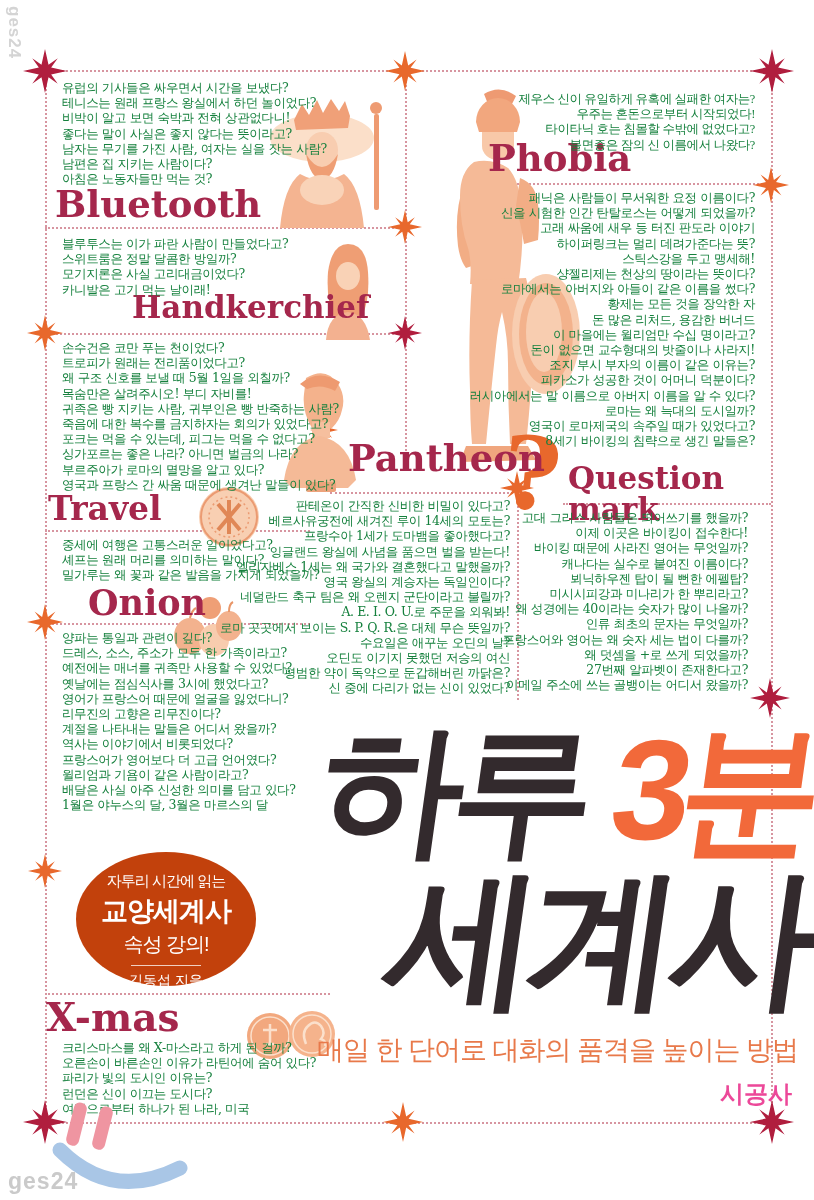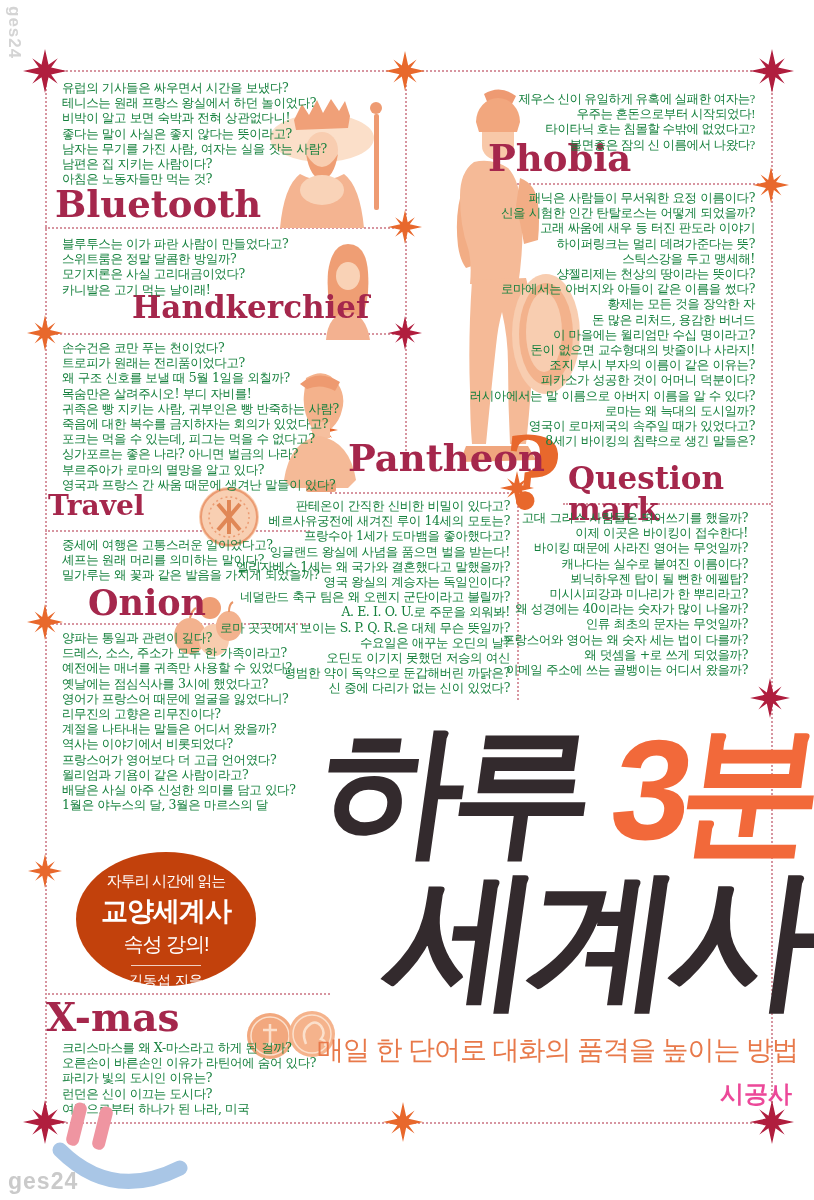--- a/index.html
+++ b/index.html
@@ -143,21 +143,21 @@
     <path d="M24 16 v22 M17 22 h14 M20 36 h8" stroke="#fbe0cc" stroke-width="2.5" fill="none"></path>
     <circle cx="66" cy="26" r="23" fill="#f5b38c"></circle>
     <circle cx="66" cy="26" r="19" fill="none" stroke="#fbe0cc" stroke-width="1.5"></circle>
     <path d="M60 36 q-5 -12 2 -18 q7 -7 13 0 q5 7 0 13 q6 2 4 7" fill="none" stroke="#fbe0cc" stroke-width="2.5"></path>
   </svg>
 
   <div class="qmark-icon">?</div>
 
   <div class="heading" style="left:55px;top:186px;font-size:37px;">Bluetooth</div>
   <div class="heading" style="left:132px;top:292px;font-size:31px;">Handkerchief</div>
-  <div class="heading" style="left:48px;top:492px;font-size:28px;">Travel</div>
+  <div class="heading" style="left:48px;top:492px;font-size:33px;">Travel</div>
   <div class="heading" style="left:88px;top:585px;font-size:35px;">Onion</div>
   <div class="heading" style="left:488px;top:140px;font-size:37px;">Phobia</div>
   <div class="heading" style="left:348px;top:440px;font-size:37px;">Pantheon</div>
   <div class="heading" style="left:568px;top:463px;font-size:31px;">Question mark</div>
   <div class="heading" style="left:46px;top:998px;font-size:39px;">X-mas</div>
 
   <div class="q-block" style="left:62px;top:80px;">
       <div class="q-line">유럽의 기사들은 싸우면서 시간을 보냈다?</div>
       <div class="q-line">테니스는 원래 프랑스 왕실에서 하던 놀이었다?</div>
       <div class="q-line">비박이 알고 보면 숙박과 전혀 상관없다니!</div>
@@ -247,20 +247,21 @@
       <div class="q-line">고대 그리스 사람들은 띄어쓰기를 했을까?</div>
       <div class="q-line">이제 이곳은 바이킹이 접수한다!</div>
       <div class="q-line">바이킹 때문에 사라진 영어는 무엇일까?</div>
       <div class="q-line">캐나다는 실수로 붙여진 이름이다?</div>
       <div class="q-line">뵈닉하우젠 탑이 될 뻔한 에펠탑?</div>
       <div class="q-line">미시시피강과 미나리가 한 뿌리라고?</div>
       <div class="q-line">왜 성경에는 40이라는 숫자가 많이 나올까?</div>
       <div class="q-line">인류 최초의 문자는 무엇일까?</div>
       <div class="q-line">프랑스어와 영어는 왜 숫자 세는 법이 다를까?</div>
       <div class="q-line">왜 덧셈을 +로 쓰게 되었을까?</div>
+      <div class="q-line">27번째 알파벳이 존재한다고?</div>
       <div class="q-line">이메일 주소에 쓰는 골뱅이는 어디서 왔을까?</div>
     </div>
   <div class="q-block" style="left:62px;top:1040px;">
       <div class="q-line">크리스마스를 왜 X-마스라고 하게 된 걸까?</div>
       <div class="q-line">오른손이 바른손인 이유가 라틴어에 숨어 있다?</div>
       <div class="q-line">파리가 빛의 도시인 이유는?</div>
       <div class="q-line">런던은 신이 이끄는 도시다?</div>
       <div class="q-line">여럿으로부터 하나가 된 나라, 미국</div>
     </div>
 

